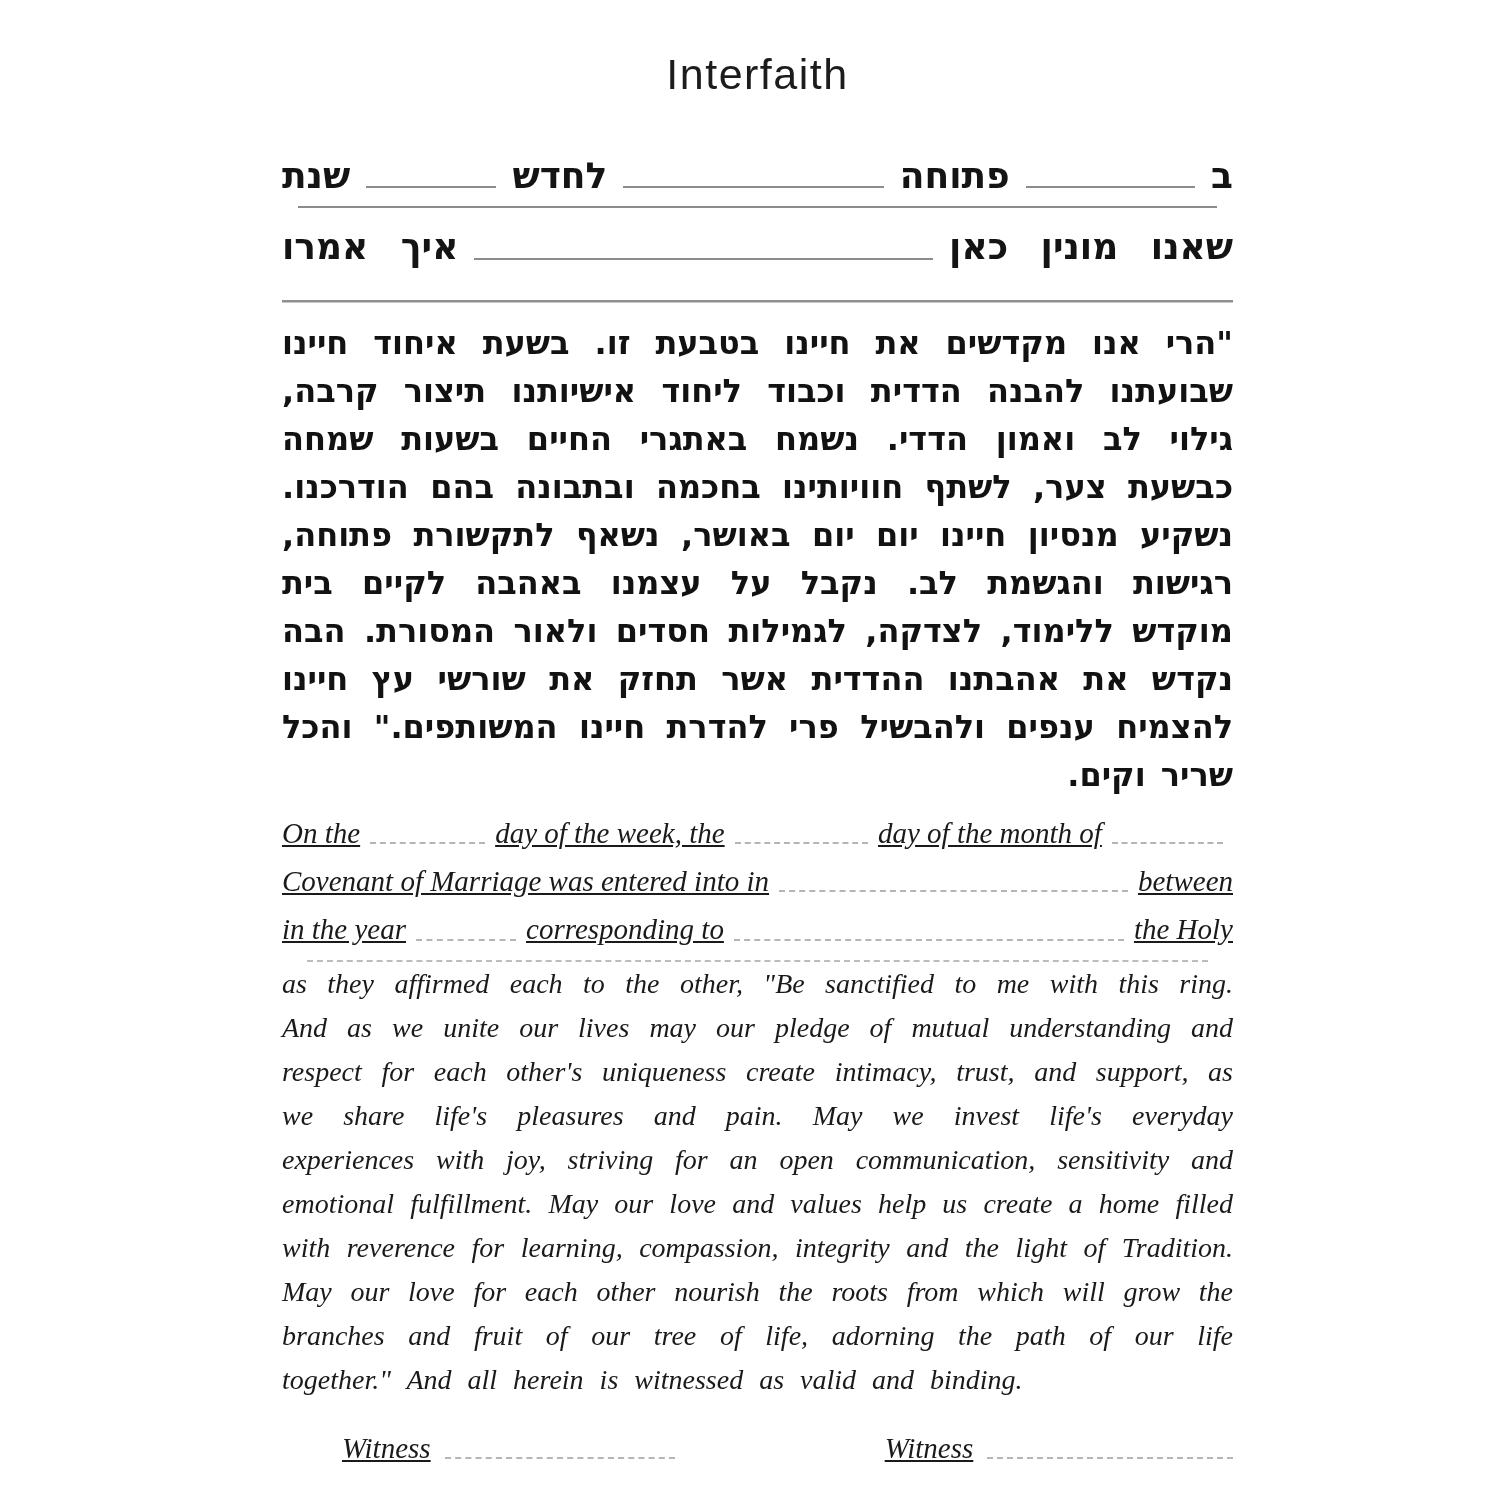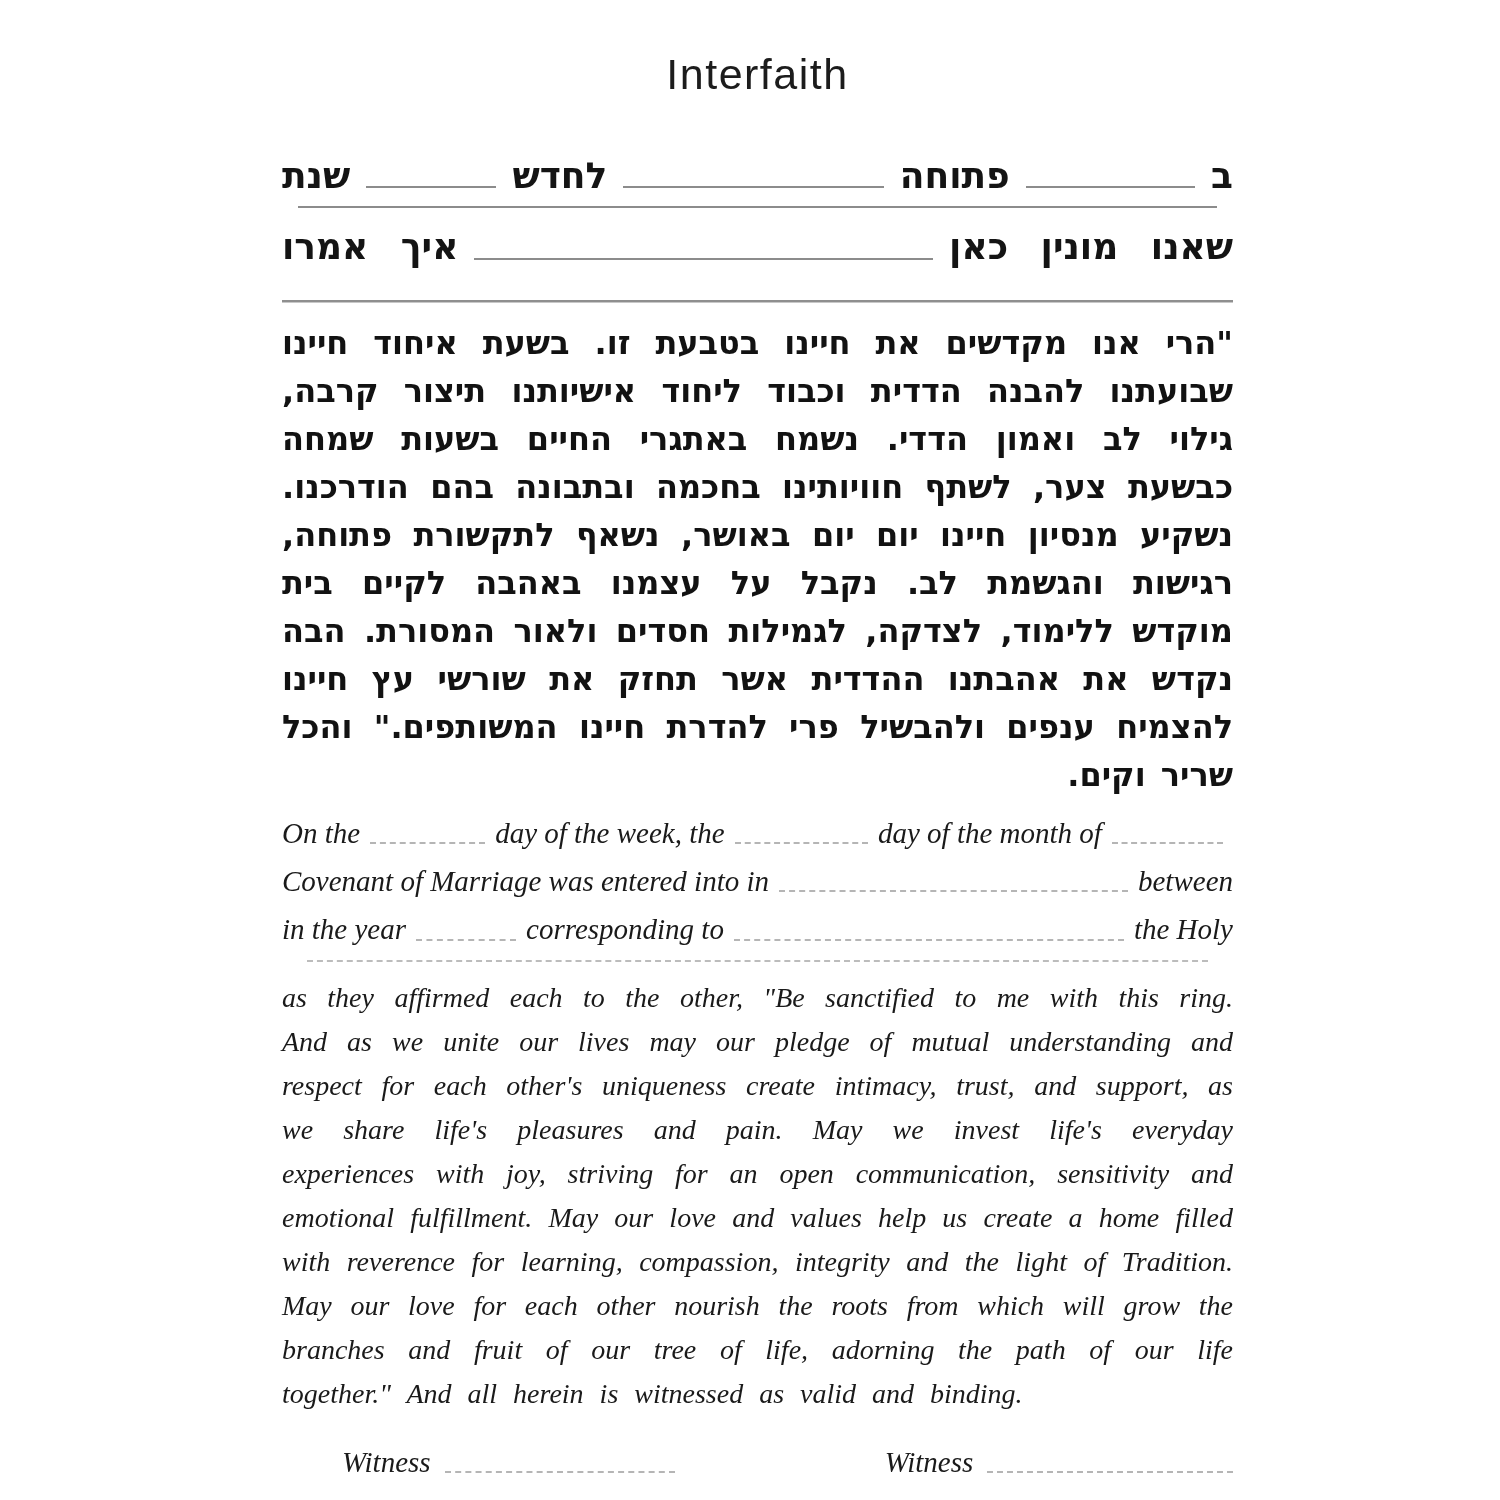--- a/index.html
+++ b/index.html
@@ -54,29 +54,28 @@
     line-height:48px;
     text-align:justify;
     word-spacing:4px;
     color:#121212;
   }
 
   
   .eng { font-family:"Liberation Serif", serif; font-style:italic; color:#1a1a1a; }
   .eng-fill { margin-top:16px; font-size:29px; }
   .eng-row { display:flex; align-items:flex-end; margin-bottom:12px; line-height:1.25; }
-  .eng-word { white-space:nowrap; }
+  .eng-word { white-space:nowrap;text-decoration:underline; }
   .eline { border-bottom:2px dashed #b5b5b5; height:0; align-self:flex-end; margin:0 10px 7px; }
   .b115 { width:115px; flex:none; } .b100 { width:100px; flex:none; }
   .bflex { flex-grow:1; } .bflex12 { flex-grow:1.2; }
 
   .standalone-line { margin:10px 25px 0 25px; border-bottom:2px dashed #bcbcbc; height:0; }
 
   .eng-paragraph {
-    margin-top:14px;
     min-height:392px;
     font-size:28px;
     line-height:44px;
     text-align:justify;
     word-spacing:9px;
   }
 
   
   .witness-row { display:flex; margin-top:30px; font-size:29px;text-align:center; }
   .w-col1 { margin-left:60px; width:425px; display:flex; align-items:flex-end; }

